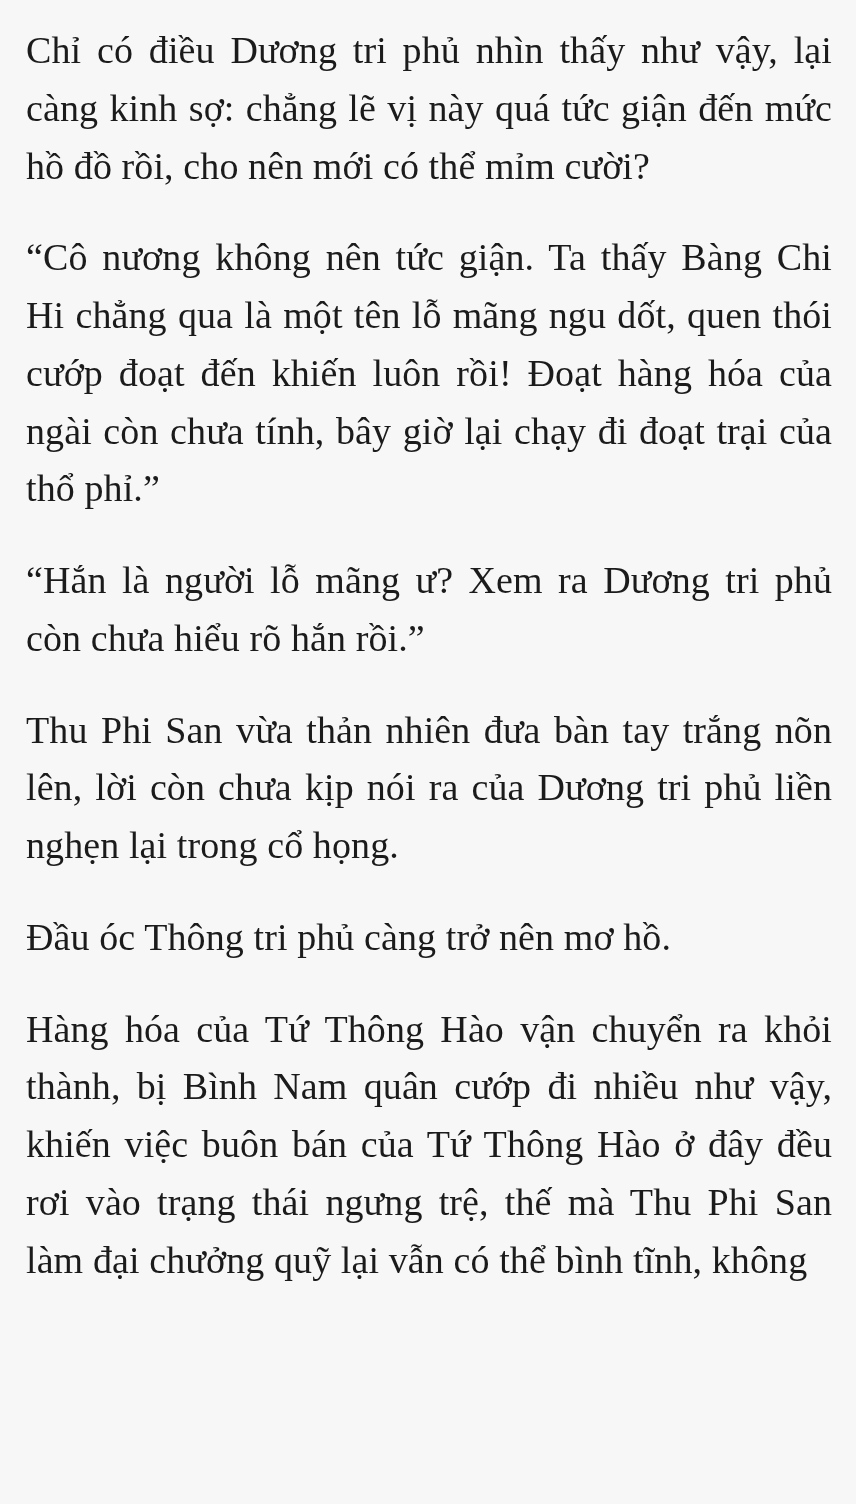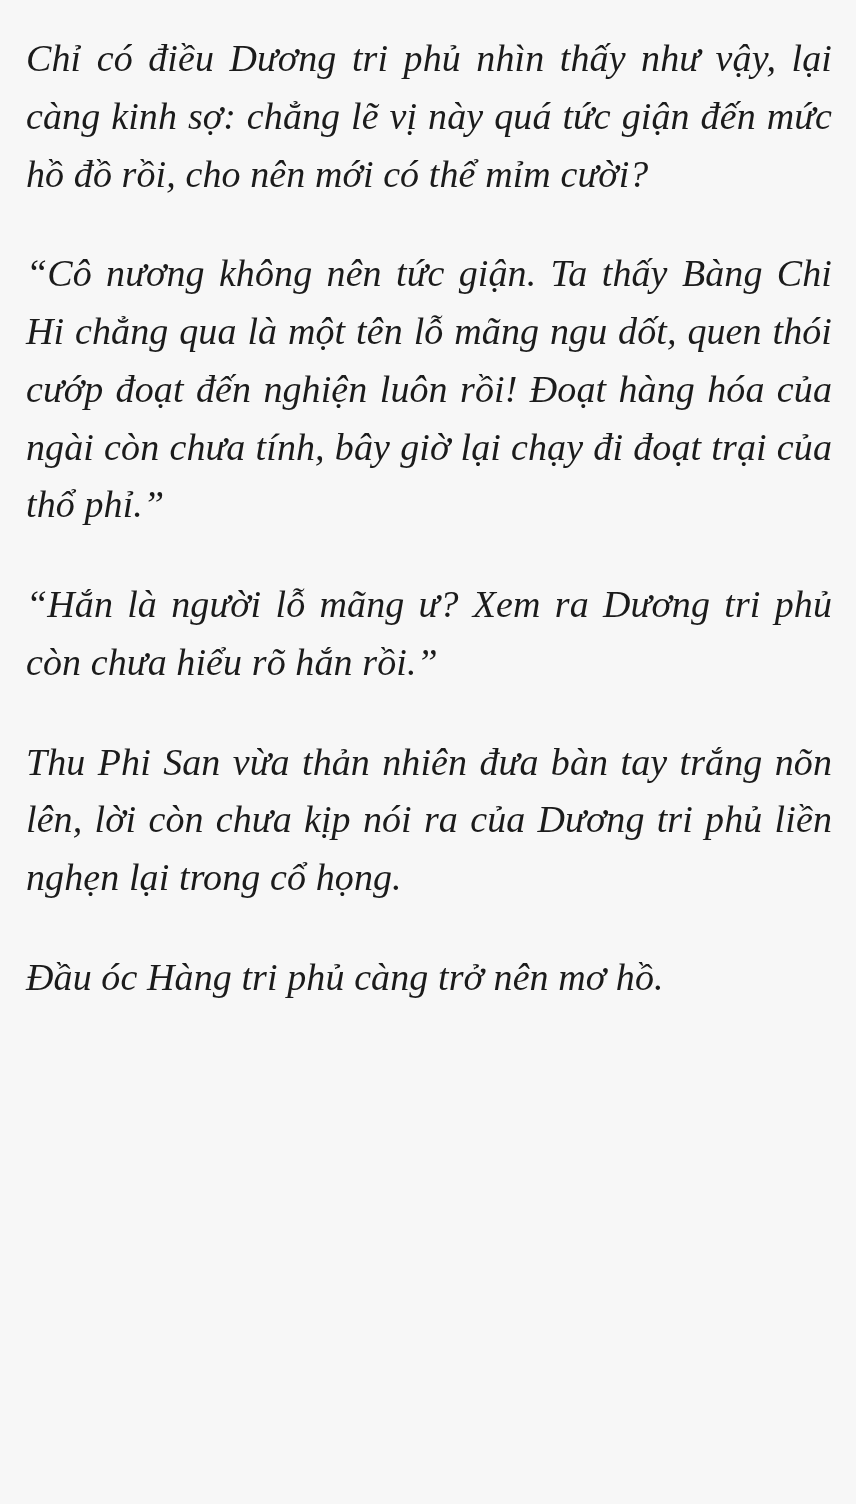--- a/index.html
+++ b/index.html
@@ -20,33 +20,33 @@
     padding: 18px 24px 20px 26px;
     display: flex;
     flex-direction: column;
   }
   .para {
     color: #1b1b1b;
     font-size: 38px;
     line-height: 1.52;
     text-align: justify;
     text-justify: inter-word;
-    margin: 12px 0 30px 0;
+    margin: 4px 0 30px 0;
     letter-spacing: 0.1px;
-    font-style: italic;
   }
   .para:last-child {
     margin-bottom: 0;
   }
   .para.last-partial {
     margin-bottom: 0;
   }
 </style>
 </head>
 <body>
 
 <div class="reader">
   <p class="para">Chỉ có điều Dương tri phủ nhìn thấy như vậy, lại càng kinh sợ: chẳng lẽ vị này quá tức giận đến mức hồ đồ rồi, cho nên mới có thể mỉm cười?</p>
-  <p class="para">“Cô nương không nên tức giận. Ta thấy Bàng Chi Hi chẳng qua là một tên lỗ mãng ngu dốt, quen thói cướp đoạt đến nghiện luôn rồi! Đoạt hàng hóa của ngài còn chưa tính, bây giờ lại chạy đi đoạt trại của thổ phỉ.”</p>
+  <p class="para">“Cô nương không nên tức giận. Ta thấy Bàng Chi Hi chẳng qua là một tên lỗ mãng ngu dốt, quen thói cướp đoạt đến khiến luôn rồi! Đoạt hàng hóa của ngài còn chưa tính, bây giờ lại chạy đi đoạt trại của thổ phỉ.”</p>
   <p class="para">“Hắn là người lỗ mãng ư? Xem ra Dương tri phủ còn chưa hiểu rõ hắn rồi.”</p>
   <p class="para">Thu Phi San vừa thản nhiên đưa bàn tay trắng nõn lên, lời còn chưa kịp nói ra của Dương tri phủ liền nghẹn lại trong cổ họng.</p>
-  <p class="para">Đầu óc Hàng tri phủ càng trở nên mơ hồ.</p>
+  <p class="para">Đầu óc Thông tri phủ càng trở nên mơ hồ.</p>
+  <p class="para last-partial">Hàng hóa của Tứ Thông Hào vận chuyển ra khỏi thành, bị Bình Nam quân cướp đi nhiều như vậy, khiến việc buôn bán của Tứ Thông Hào ở đây đều rơi vào trạng thái ngưng trệ, thế mà Thu Phi San làm đại chưởng quỹ lại vẫn có thể bình tĩnh, không</p>
 </div>
 
 </body></html>

